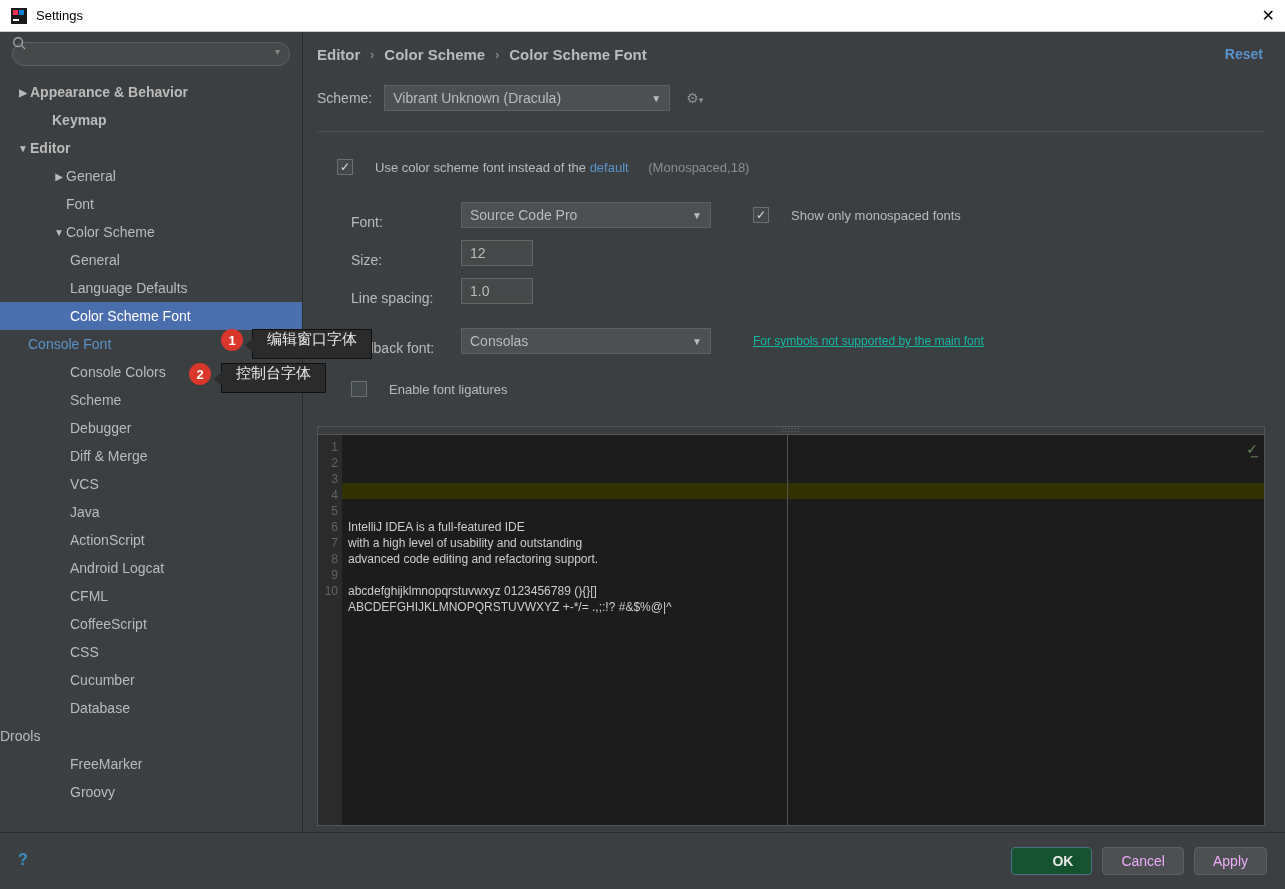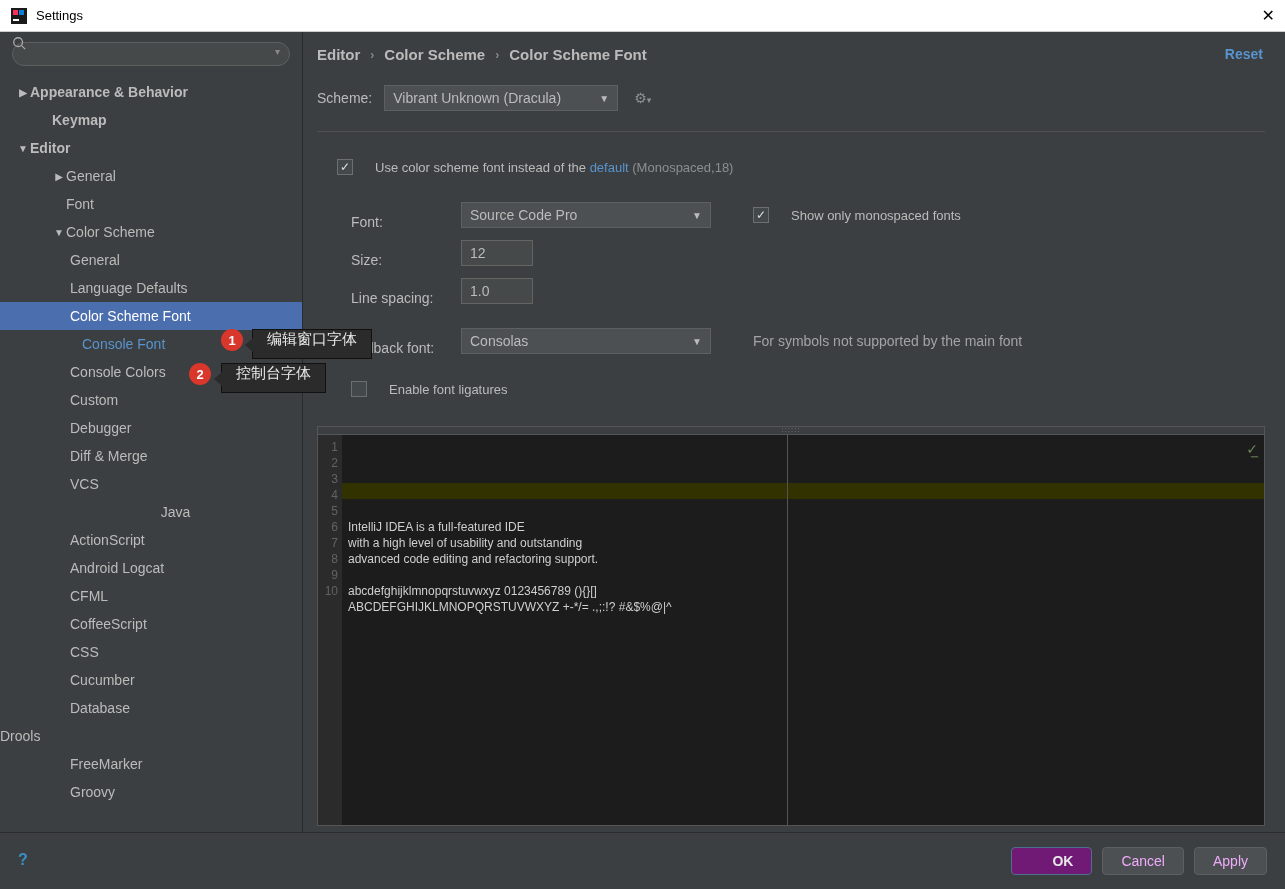--- a/index.html
+++ b/index.html
@@ -20,46 +20,46 @@
 .tree-item.link { color:#5894ce; }
 .tree-item .arrow { width:14px; display:inline-block; text-align:center; font-size:10px; }
 .content { flex:1; padding:14px 20px 0 14px; display:flex; flex-direction:column; position:relative; }
 .breadcrumb { display:flex; align-items:center; gap:10px; font-size:15px; font-weight:600; color:#bbbbbb; }
 .breadcrumb .sep { font-size:12px; color:#888; }
 .reset { position:absolute; right:22px; top:14px; color:#5894ce; font-size:14px; font-weight:600; cursor:pointer; }
 .scheme-row { display:flex; align-items:center; gap:12px; margin-top:22px; padding-bottom:20px; border-bottom:1px solid #515151;}
 .label { color:#bbbbbb; font-size:14px; }
 .select { background:#4c5052; border:1px solid #5e6060; height:26px; display:flex; align-items:center; padding:0 8px; color:#bbb; font-size:14px; position:relative;}
 .select .caret { margin-left:auto; font-size:10px; padding-left:10px;}
-.scheme-select { width:234px; }
+.scheme-select { width:286px; }
 .gear { color:#8a8f91; font-size:14px; margin-left:4px; }
 .form { padding:16px 0 0 20px; }
 .form-row { display:flex; align-items:center; height:38px; gap:14px; }
 .form-row .lbl { width:96px; font-size:14px;margin-top:14px; }
 .checkbox { width:16px; height:16px; border:1px solid #6e6e6e; background:#43494a; display:inline-flex; align-items:center; justify-content:center; margin-right:8px; }
 .checkbox.checked::after { content:"✓"; color:#ddd; font-size:12px; }
 .text-input { background:#45494a; border:1px solid #646464; height:26px; width:72px; padding:0 8px; color:#bbb; font-size:14px;}
 .font-select { width:250px; }
-.hint { color:#a3a3a3; font-size:14px; }
+.hint { color:#14b8a6; font-size:12px;text-decoration:underline; }
 .link-text { color:#5894ce; }
-.dim { color:#8a8f91; }
+.dim { color:#8a8f91;margin-left:16px; }
 .preview-wrap { margin-top:18px; border:1px solid #555; display:flex; flex-direction:column; flex:1; margin-bottom:6px; }
 .preview-splitter { height:8px; background:#3c3f41; text-align:center; color:#777; font-size:8px; letter-spacing:1px; border-bottom:1px solid #555; position:relative;}
 .preview-splitter .dots { position:absolute; left:50%; transform:translateX(-50%); top:-2px;}
 .preview { flex:1; background:#1c1c1c; display:flex; font-family:Consolas,Menlo,monospace; font-size:12px; position:relative; overflow:hidden;}
 .gutter { width:24px; background:#2b2b2b; color:#606366; text-align:right; padding:4px 4px 0 0; line-height:16px; }
 .code { flex:1; padding:4px 0 0 6px; color:#cfcfcf; line-height:16px; white-space:pre; position:relative;}
 .code .hl-line { background:#323200; position:absolute; left:0; right:0; height:16px; }
 .split-line { position:absolute; left:445px; top:0; bottom:0; width:1px; background:#555;}
 .check-icon { position:absolute; right:6px; top:6px; color:#6a8759; font-size:14px;}
 .footer { height:57px; border-top:1px solid #2b2b2b; display:flex; align-items:center; padding:0 18px; }
 .help { width:20px; height:20px; color:#3592c4; font-size:16px; font-weight:bold; }
 .footer .buttons { margin-left:auto; display:flex; gap:10px;}
 .btn { height:28px; padding:0 18px; background:#4c5052; border:1px solid #5e6060; color:#f0abfc; border-radius:4px; font-size:14px; display:flex; align-items:center; cursor:pointer;}
-.btn.primary { background:#701a75; border-color:#4a708b; color:#e8e8e8; font-weight:600;padding-left:40px;}
+.btn.primary { background:#14532d; border-color:#4a708b; color:#e8e8e8; font-weight:600;padding-left:40px;}
 .callout { position:absolute; display:flex; align-items:flex-start; background:#2b2b2b; border:1px solid #111; height:30px; padding:0 14px; color:#e8e8e8; font-size:15px; z-index:10;}
 .callout .tail { position:absolute; left:-8px; top:8px; width:0; height:0; border-top:7px solid transparent; border-bottom:7px solid transparent; border-right:8px solid #2b2b2b;}
 .num-badge { position:absolute; width:22px; height:22px; border-radius:11px; background:#d9372c; color:#fff; font-size:13px; display:flex; align-items:center; justify-content:center; z-index:11; font-weight:600;}
 </style>
 </head>
 <body>
 
 <div class="titlebar">
   <span class="logo">
     <svg width="16" height="16" viewBox="0 0 16 16">
@@ -110,39 +110,39 @@
         </div>
         <div class="tree-item " style="padding-left: 70px;">
           <span>General</span>
         </div>
         <div class="tree-item " style="padding-left: 70px;">
           <span>Language Defaults</span>
         </div>
         <div class="tree-item selected " style="padding-left: 70px;">
           <span>Color Scheme Font</span>
         </div>
-        <div class="tree-item link " style="padding-left: 82px;">
+        <div class="tree-item link " style="padding-left: 28px;">
           <span>Console Font</span>
         </div>
         <div class="tree-item " style="padding-left: 70px;">
           <span>Console Colors</span>
         </div>
         <div class="tree-item " style="padding-left: 70px;">
-          <span>Custom</span>
+          <span>Scheme</span>
         </div>
         <div class="tree-item " style="padding-left: 70px; text-align: right;">
           <span>Debugger</span>
         </div>
         <div class="tree-item " style="padding-left: 70px;">
           <span>Diff &amp; Merge</span>
         </div>
         <div class="tree-item " style="padding-left: 70px;">
           <span>VCS</span>
         </div>
-        <div class="tree-item " style="padding-left: 49px; justify-content: center;">
+        <div class="tree-item " style="padding-left: 70px;">
           <span>Java</span>
         </div>
         <div class="tree-item " style="padding-left: 70px;">
           <span>ActionScript</span>
         </div>
         <div class="tree-item " style="padding-left: 70px;">
           <span>Android Logcat</span>
         </div>
         <div class="tree-item " style="padding-left: 70px;">
           <span>CFML</span>

